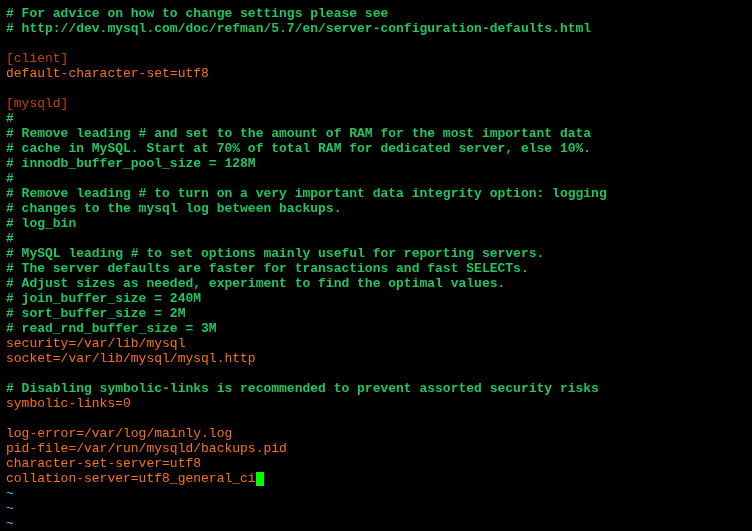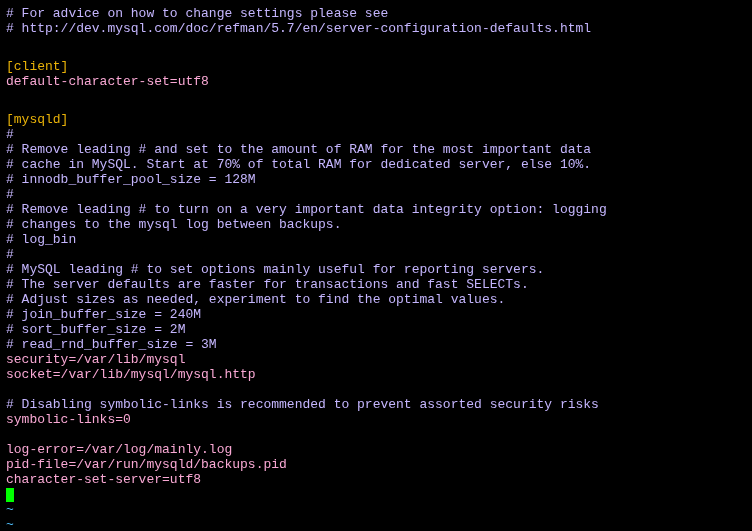--- a/index.html
+++ b/index.html
@@ -13,28 +13,28 @@
       width: 752px;
       height: 531px;
       box-sizing: border-box;
       overflow: hidden;
     }
     .line {
       white-space: pre;
       min-height: 15px;
     }
     .comment {
-      color: #c4b5fd;
+      color: #22c55e;
+      font-weight: bold;
     }
     .section {
-      color: #eab308;
-      margin-top: 8px;
+      color: #c2410c;
     }
     .directive {
-      color: #f9a8d4;
+      color: #f97316;
     }
     .cursor {
       display: inline-block;
       width: 8px;
       height: 14px;
       background-color: #00ff00;
       vertical-align: text-bottom;
     }
     .tilde {
       color: #4fc1ff;
@@ -67,16 +67,16 @@
 <div class="line comment"># read_rnd_buffer_size = 3M</div>
 <div class="line directive">security=/var/lib/mysql</div>
 <div class="line directive">socket=/var/lib/mysql/mysql.http</div>
 <div class="line"></div>
 <div class="line comment"># Disabling symbolic-links is recommended to prevent assorted security risks</div>
 <div class="line directive">symbolic-links=0</div>
 <div class="line"></div>
 <div class="line directive">log-error=/var/log/mainly.log</div>
 <div class="line directive">pid-file=/var/run/mysqld/backups.pid</div>
 <div class="line directive">character-set-server=utf8</div>
-<div class="line directive"><span class="cursor"></span></div>
+<div class="line directive"><span>collation-server=utf8_general_ci</span><span class="cursor"></span></div>
 <div class="line tilde">~</div>
 <div class="line tilde">~</div>
 <div class="line tilde">~</div>
 
 </body></html>

